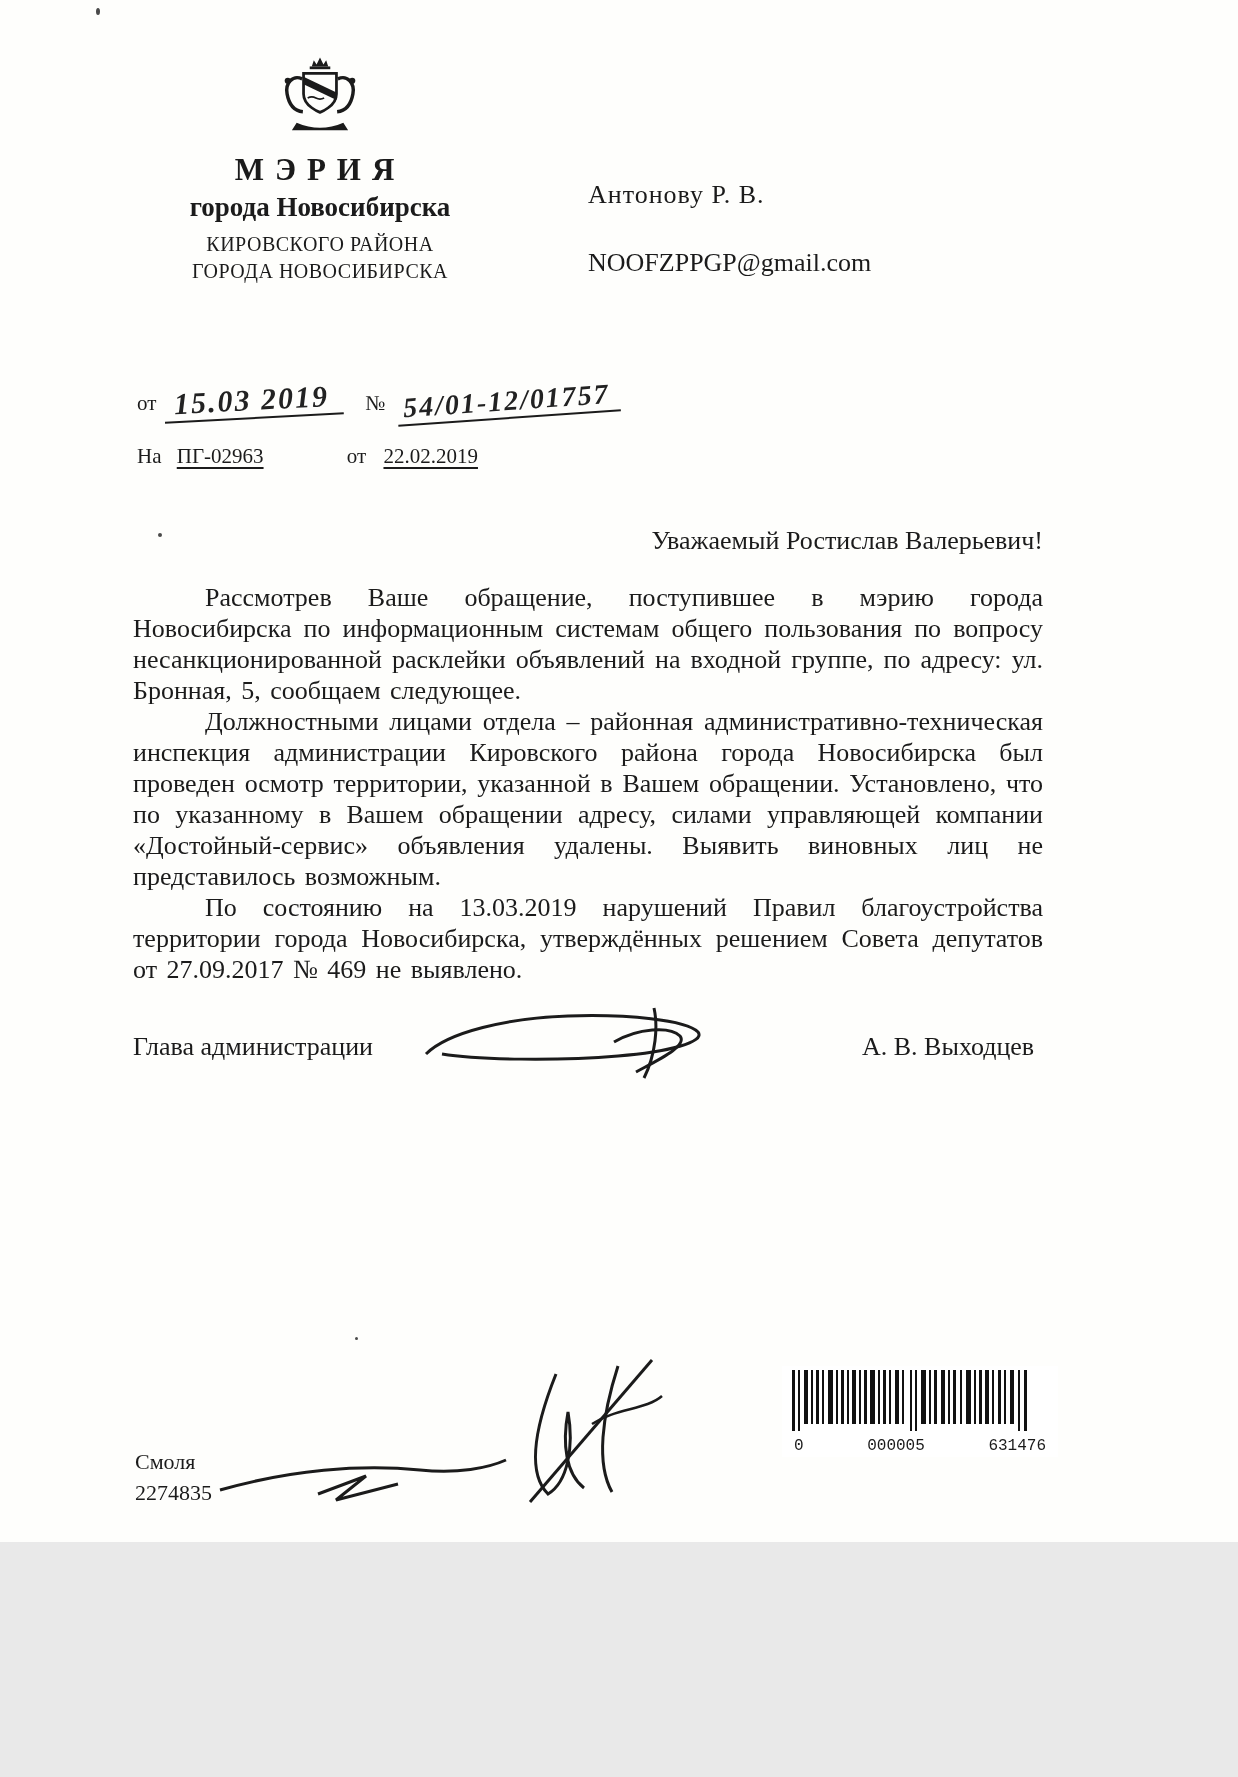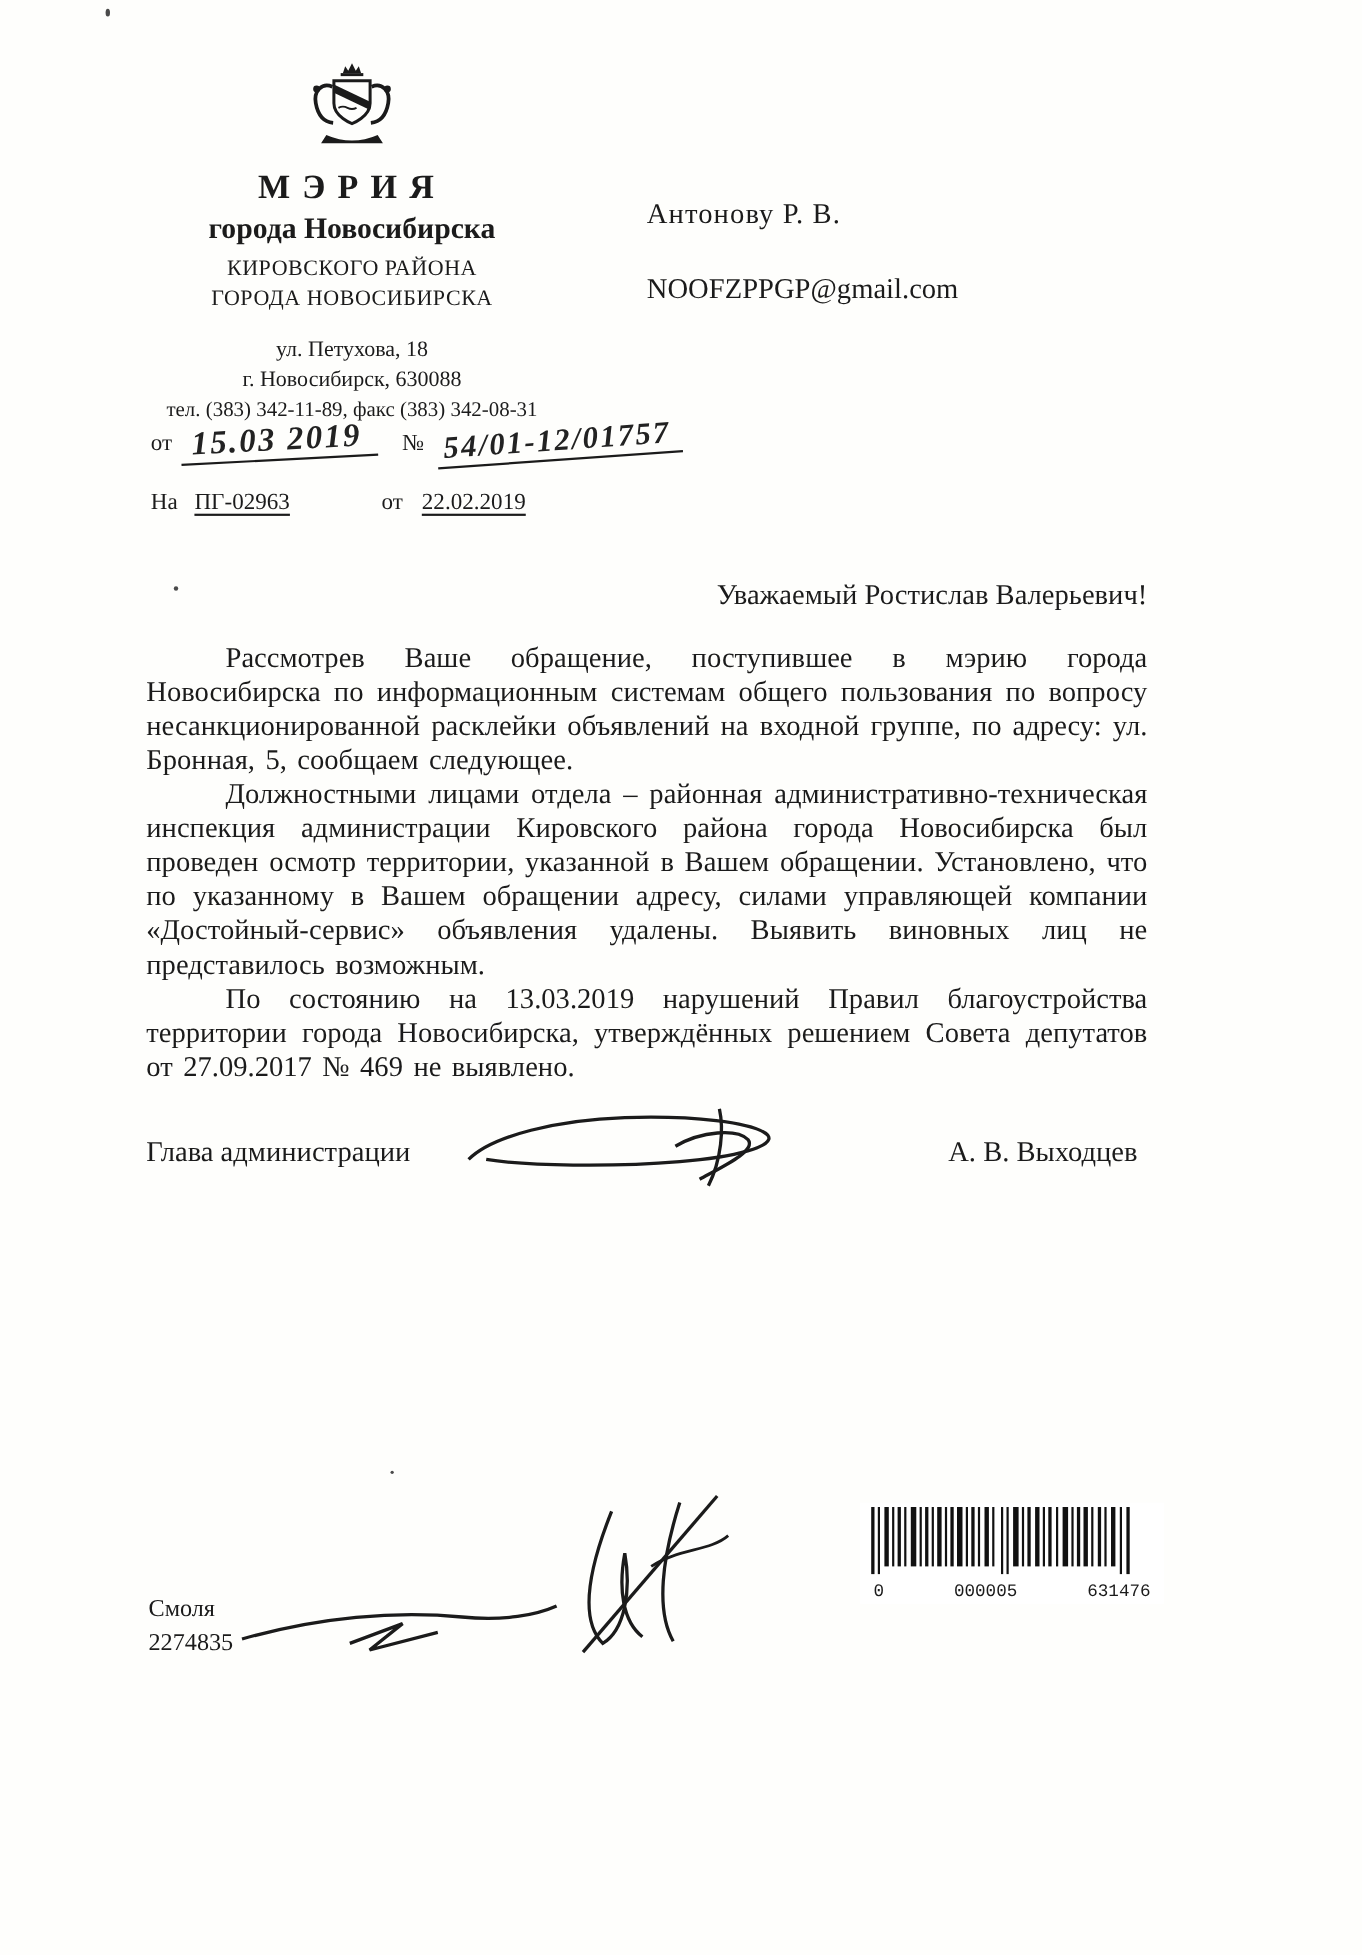--- a/index.html
+++ b/index.html
@@ -1,20 +1,20 @@
 <!DOCTYPE html>
 <html><head>
 <meta charset="utf-8">
 <style>
   * { margin: 0; padding: 0; box-sizing: border-box; }
   html, body { background: #e9e9e9; }
   .page {
     position: relative;
     width: 1238px;
-    height: 1777px;
+    height: 1542px;
     margin: 0 auto;
     background: #fefefc;
     font-family: "Liberation Serif", serif;
     color: #1b1b1b;
     overflow: hidden;
   }
 
   
   .letterhead {
     position: absolute;
@@ -149,25 +149,20 @@
         <circle cx="23" cy="35" r="4.5" fill="#1b1b1b"></circle>
         <circle cx="117" cy="35" r="4.5" fill="#1b1b1b"></circle>
         <path d="M36,96 q34,15 68,0 l7,11 h-82 z" fill="#1b1b1b"></path>
       </svg>
     </div>
     <div class="lh-title1">МЭРИЯ</div>
     <div class="lh-title2">города Новосибирска</div>
     <div class="lh-sub">
       <div>КИРОВСКОГО РАЙОНА</div>
       <div>ГОРОДА НОВОСИБИРСКА</div>
-    </div>
-    <div class="lh-addr">
-      <div>ул. Петухова, 18</div>
-      <div>г. Новосибирск, 630088</div>
-      <div class="phones">тел. (383) 342-11-89, факс (383) 342-08-31</div>
     </div>
   </div>
 
   <div class="ref-row1">
     <span>от</span>
     <span class="hand hand-date">15.03 2019</span>
     <span class="no-label">№</span>
     <span class="hand hand-number">54/01-12/01757</span>
   </div>
 

